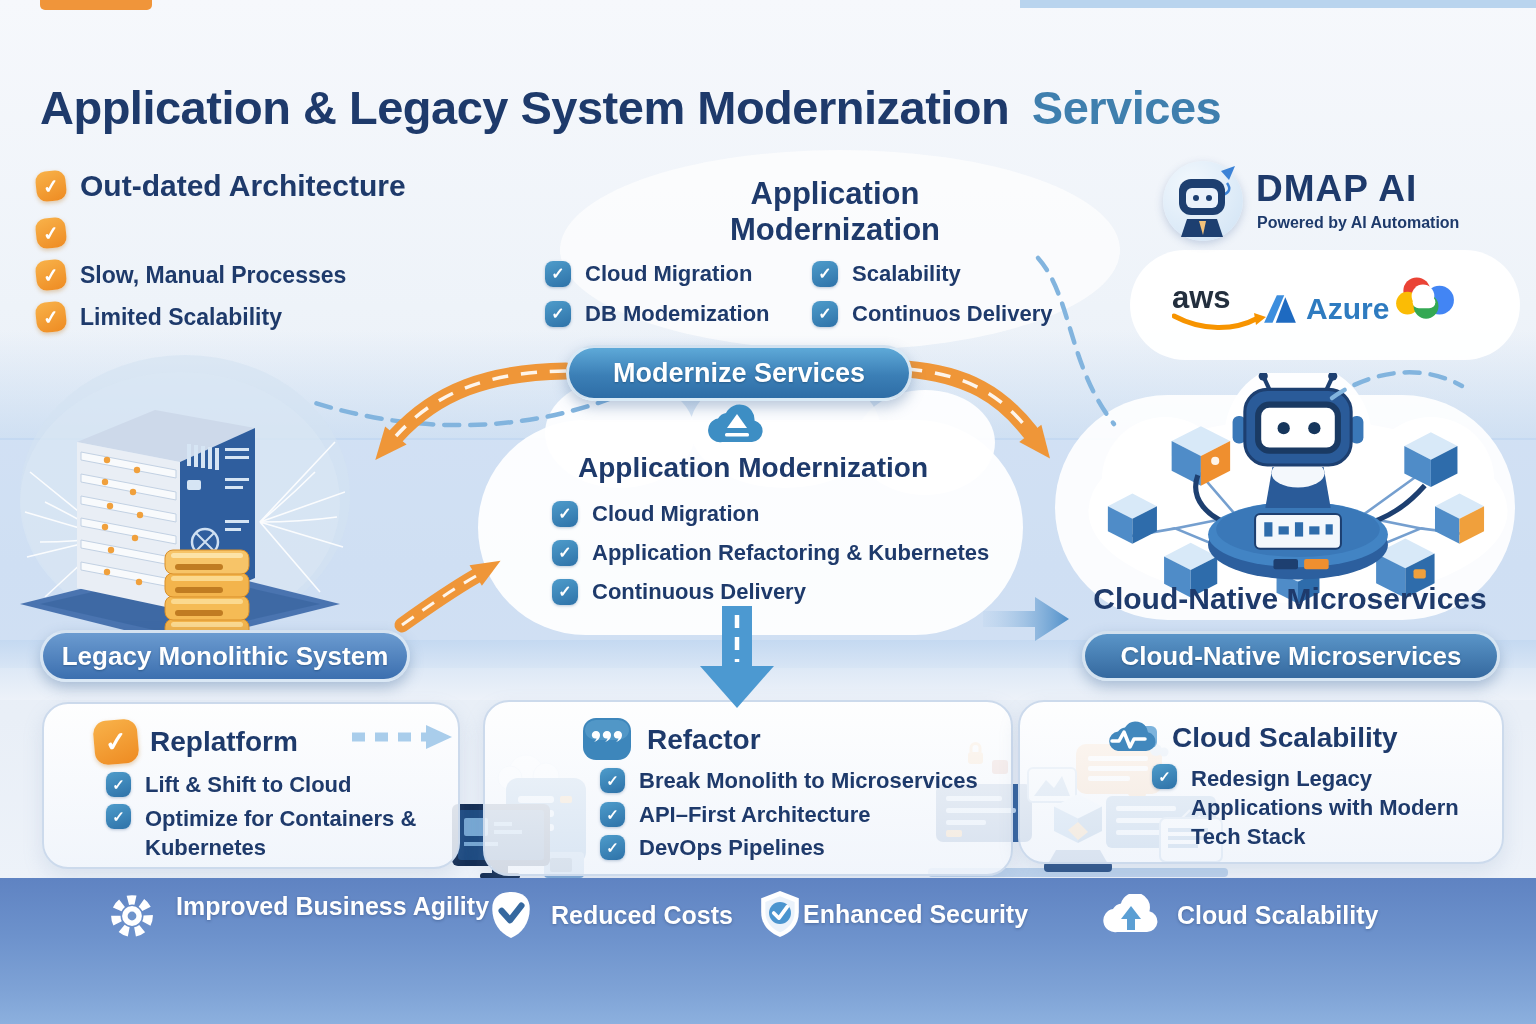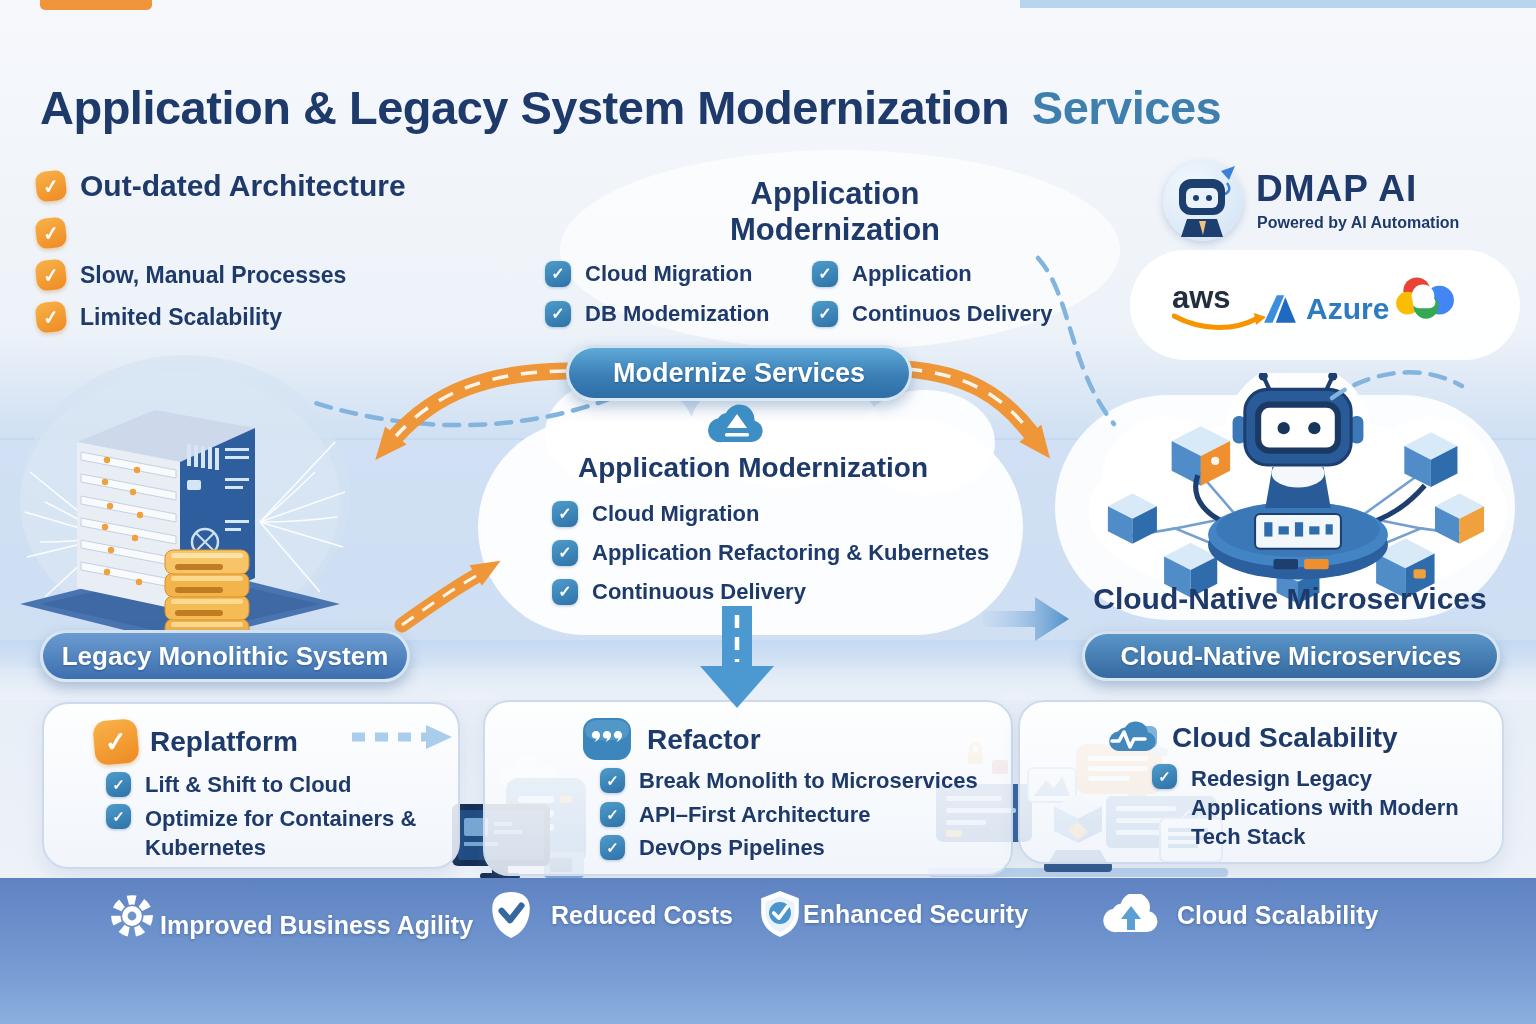--- a/index.html
+++ b/index.html
@@ -335,21 +335,21 @@
         <span class="item-txt">Cloud Migration</span>
       </div>
     <div class="row">
         <span class="chk chk-b s26">✓</span>
         <span class="item-txt">DB Modemization</span>
       </div>
   </div>
   <div class="abs" style="left:812px;top:259px;display:flex;flex-direction:column;gap:11px;z-index:3;">
     <div class="row">
         <span class="chk chk-b s26">✓</span>
-        <span class="item-txt">Application</span>
+        <span class="item-txt">Scalability</span>
       </div>
     <div class="row">
         <span class="chk chk-b s26">✓</span>
         <span class="item-txt">Continuos Delivery</span>
       </div>
   </div>
 
   <div class="abs" style="left:1163px;top:161px;width:80px;height:80px;border-radius:50%;background:radial-gradient(circle at 35% 30%,#f2f8fd,#cfe2f4);box-shadow:0 3px 8px rgba(90,120,170,.3);z-index:3;">
     <svg width="80" height="80" viewBox="0 0 80 80">
       <polygon points="58,10 72,5 66,19" fill="#3b82d6"></polygon>
@@ -462,21 +462,21 @@
     </svg>
     <div class="card-title abs" style="left:152px;top:20px;">Cloud Scalability</div>
     <div class="row abs" style="left:132px;top:62px;align-items:flex-start;">
         <span class="chk chk-b s24">✓</span>
         <span class="item-txt" style="width:300px;">Redesign Legacy Applications with Modern Tech Stack</span>
       </div>
   </div>
 
   <div class="abs" style="left:0;top:878px;width:1536px;height:146px;background:linear-gradient(180deg,#5f83c2 0%,#6d92cc 40%,#7fa3d6 78%,#8cb0de 100%);z-index:2;"></div>
 
-  <div class="abs" style="left:108px;top:892px;display:flex;align-items:flex-end;gap:4px;z-index:3;">
+  <div class="abs" style="left:108px;top:892px;display:flex;align-items:flex-start;gap:20px;z-index:3;">
     <svg width="48" height="48" viewBox="0 0 46 46">
       <circle cx="23" cy="23" r="15.5" fill="none" stroke="#fff" stroke-width="9" stroke-dasharray="7.5 6.2"></circle>
       <circle cx="23" cy="23" r="9.5" fill="#fff"></circle>
       <circle cx="23" cy="23" r="4.2" fill="#6f94cb"></circle>
     </svg>
     <span class="footer-label">Improved Business Agility</span>
   </div>
 
   <div class="abs" style="left:489px;top:890px;display:flex;align-items:center;gap:18px;z-index:3;">
     <svg width="44" height="50" viewBox="0 0 42 48">

